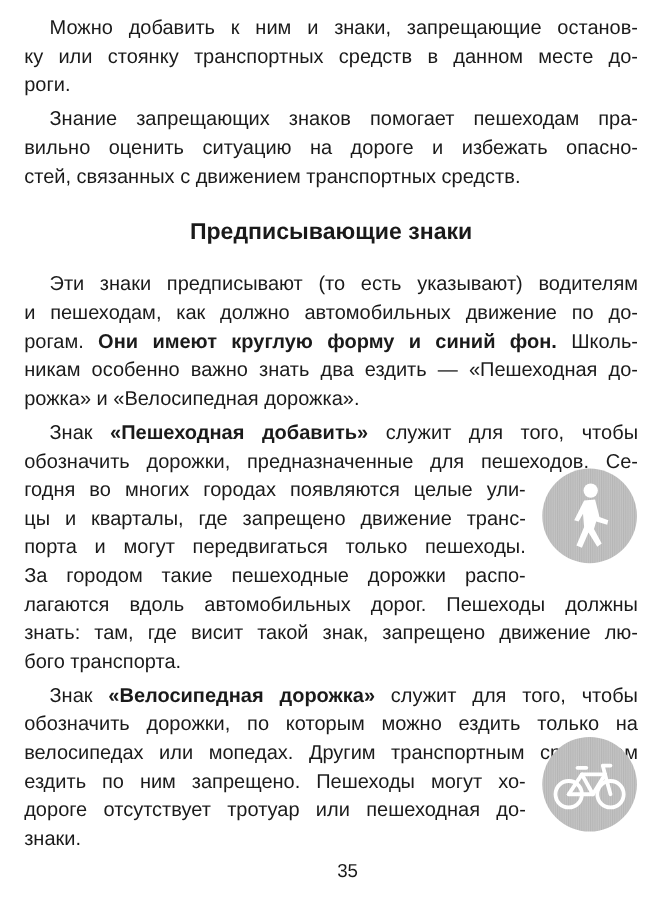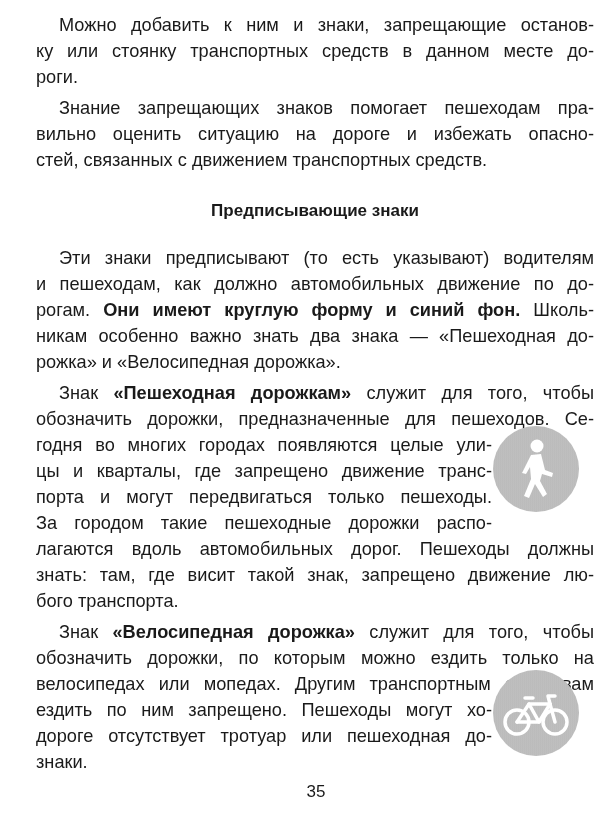--- a/index.html
+++ b/index.html
@@ -1,31 +1,31 @@
 <!DOCTYPE html>
 <html><head>
 <meta charset="utf-8">
 <style>
   html, body { margin: 0; padding: 0; }
   body {
     width: 600px; height: 821px; background: #ffffff; position: relative; overflow: hidden;
     font-family: "Liberation Sans", "DejaVu Sans", sans-serif;
     color: #1a1a1a;
   }
-  .page { position: absolute; left: 36px; top: 12px; width: 558px; }
+  .page { position: absolute; left: 22px; top: 12px; width: 558px; }
   .line {
     font-size: 18.2px; line-height: 26px; height: 26px; white-space: nowrap;
     text-align: justify; text-align-last: justify; letter-spacing: 0px;
   }
   .line.last { text-align-last: left; }
   .indent { padding-left: 23px; }
   .narrow { width: 456px; }
   b { font-weight: bold; }
   .heading {
-    font-size: 17px; font-weight: bold; text-align: center; line-height: 26px;
+    font-size: 21px; font-weight: bold; text-align: center; line-height: 26px;
     margin: 25px 0 21px 0;
   }
   .para-gap { height: 5px; }
   .sign {
     position: absolute; width: 86px; height: 86px; border-radius: 50%;
     background: repeating-linear-gradient(90deg, #b9b9b9 0px, #c4c4c4 1px, #b3b3b3 2px);
   }
   .sign svg { position: absolute; left: 0; top: 0; }
   .page-number {
     position: absolute; left: 0; width: 600px; top: 782px; text-align: center;
@@ -49,27 +49,27 @@
     <div class="line">вильно оценить ситуацию на дороге и избежать опасно-</div>
     <div class="line last">стей, связанных с движением транспортных средств.</div>
   </div>
 
   <div class="heading">Предписывающие знаки</div>
 
   <div>
     <div class="line indent">Эти знаки предписывают (то есть указывают) водителям</div>
     <div class="line">и пешеходам, как должно автомобильных движение по до-</div>
     <div class="line"><span>рогам. </span><b>Они имеют круглую форму и синий фон.</b><span> Школь-</span></div>
-    <div class="line">никам особенно важно знать два знака — «Пешеходная до-</div>
+    <div class="line">никам особенно важно знать два ездить — «Пешеходная до-</div>
     <div class="line last">рожка» и «Велосипедная дорожка».</div>
   </div>
   <div class="para-gap"></div>
 
   <div>
-    <div class="line indent"><span>Знак </span><b>«Пешеходная дорожкам»</b><span> служит для того, чтобы</span></div>
+    <div class="line indent"><span>Знак </span><b>«Пешеходная добавить»</b><span> служит для того, чтобы</span></div>
     <div class="line">обозначить дорожки, предназначенные для пешеходов. Се-</div>
     <div class="line narrow">годня во многих городах появляются целые ули-</div>
     <div class="line narrow">цы и кварталы, где запрещено движение транс-</div>
     <div class="line narrow">порта и могут передвигаться только пешеходы.</div>
     <div class="line narrow">За городом такие пешеходные дорожки распо-</div>
     <div class="line">лагаются вдоль автомобильных дорог. Пешеходы должны</div>
     <div class="line">знать: там, где висит такой знак, запрещено движение лю-</div>
     <div class="line last">бого транспорта.</div>
   </div>
   <div class="para-gap"></div>

